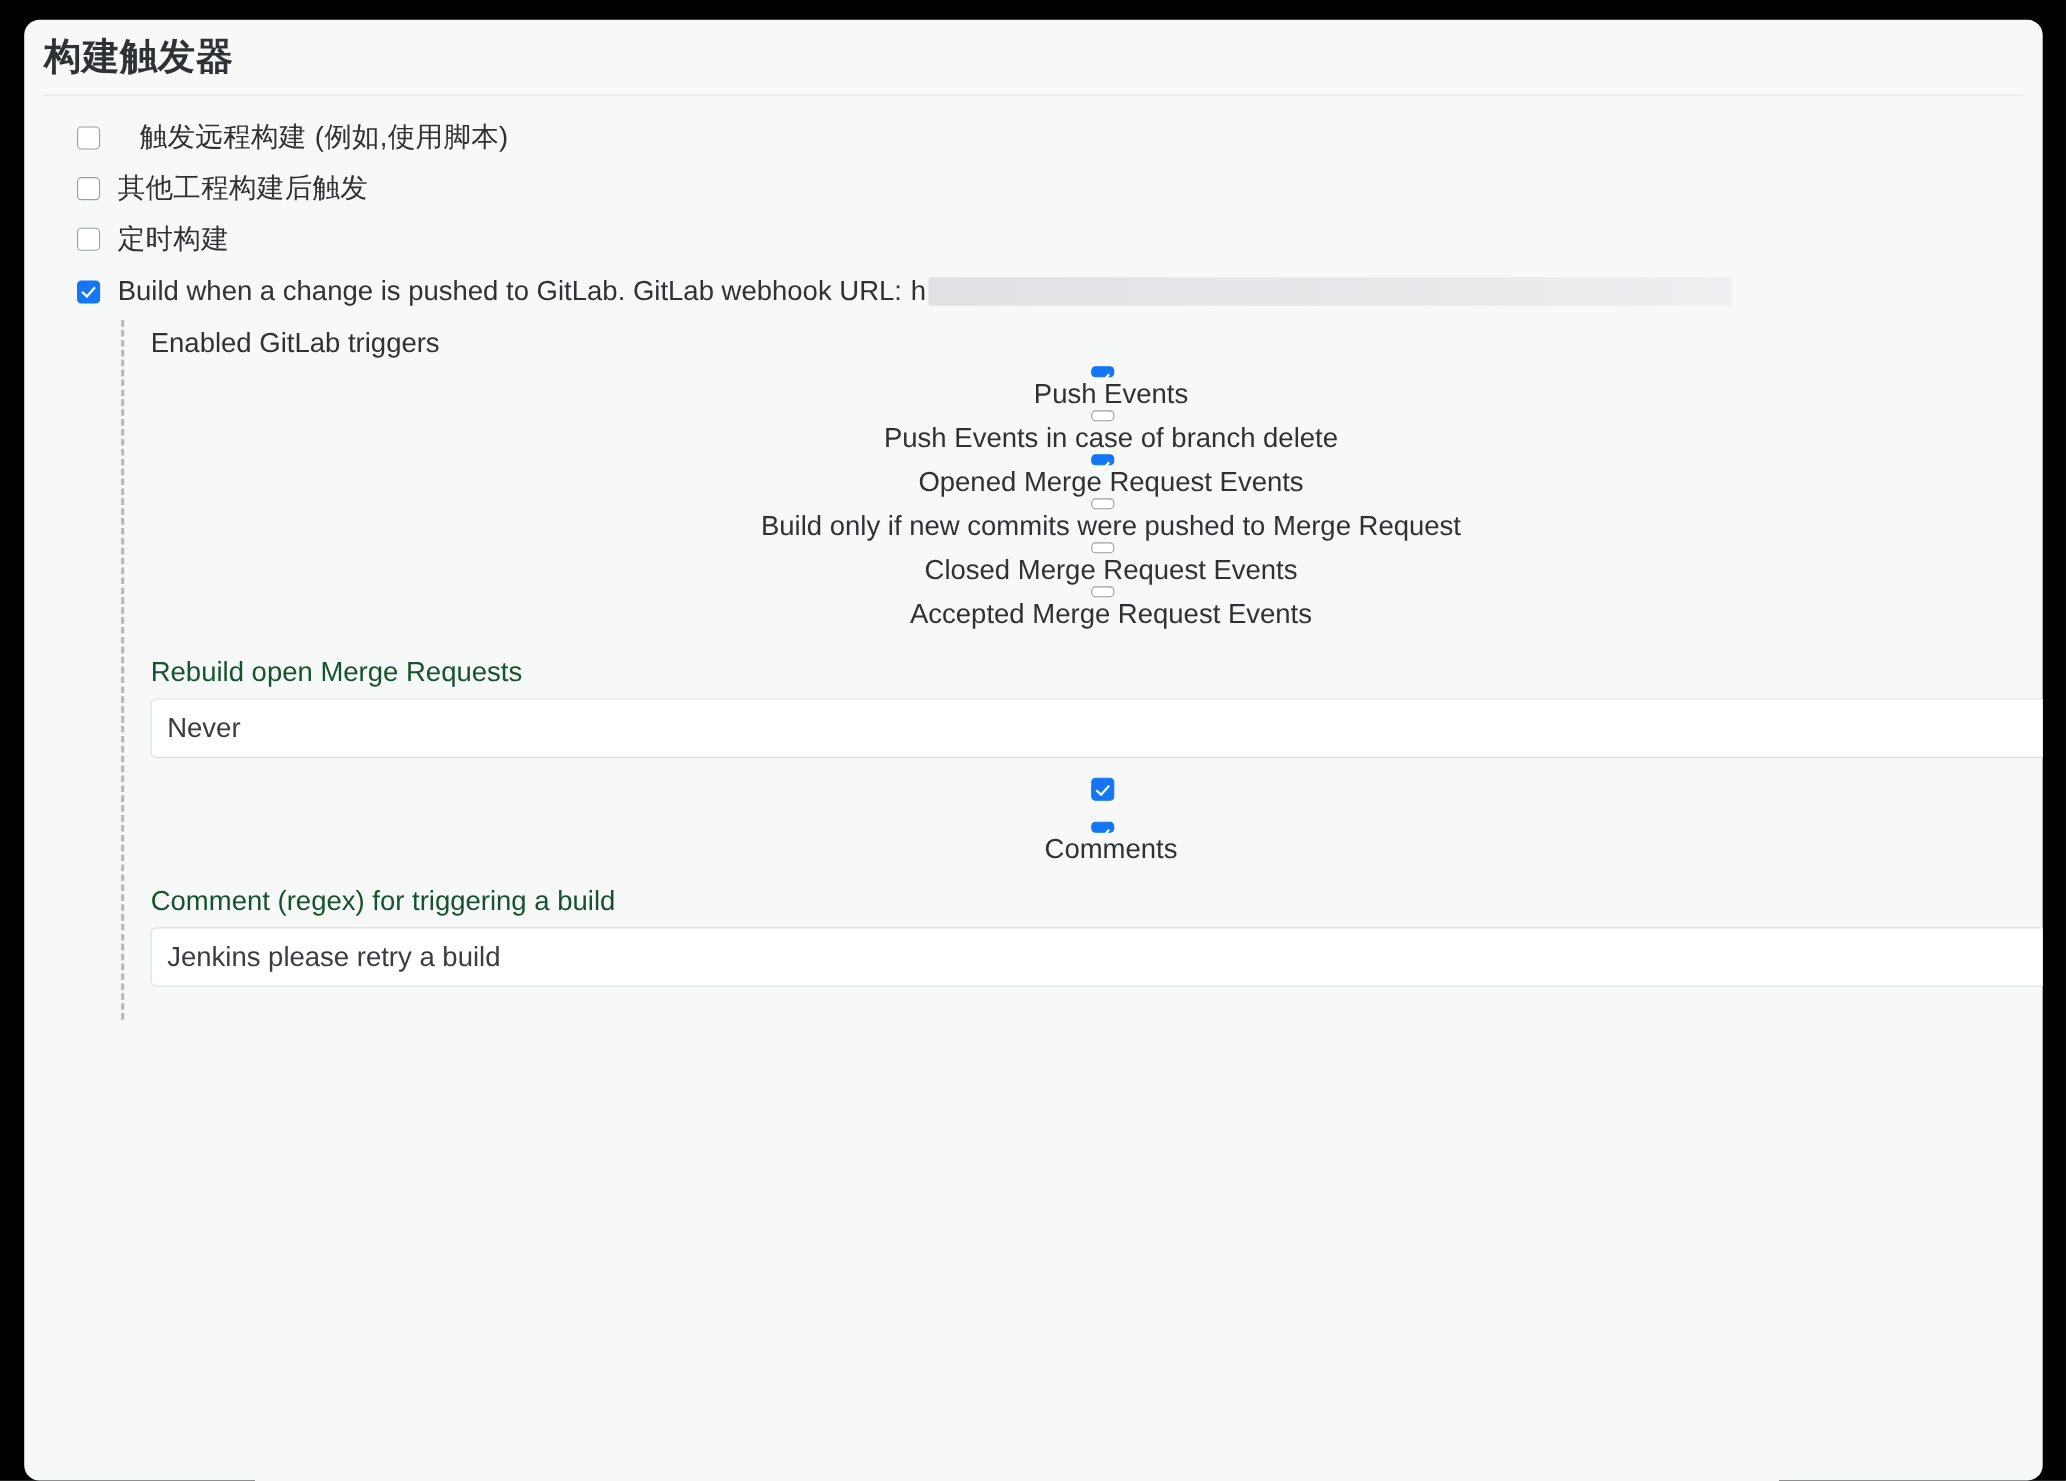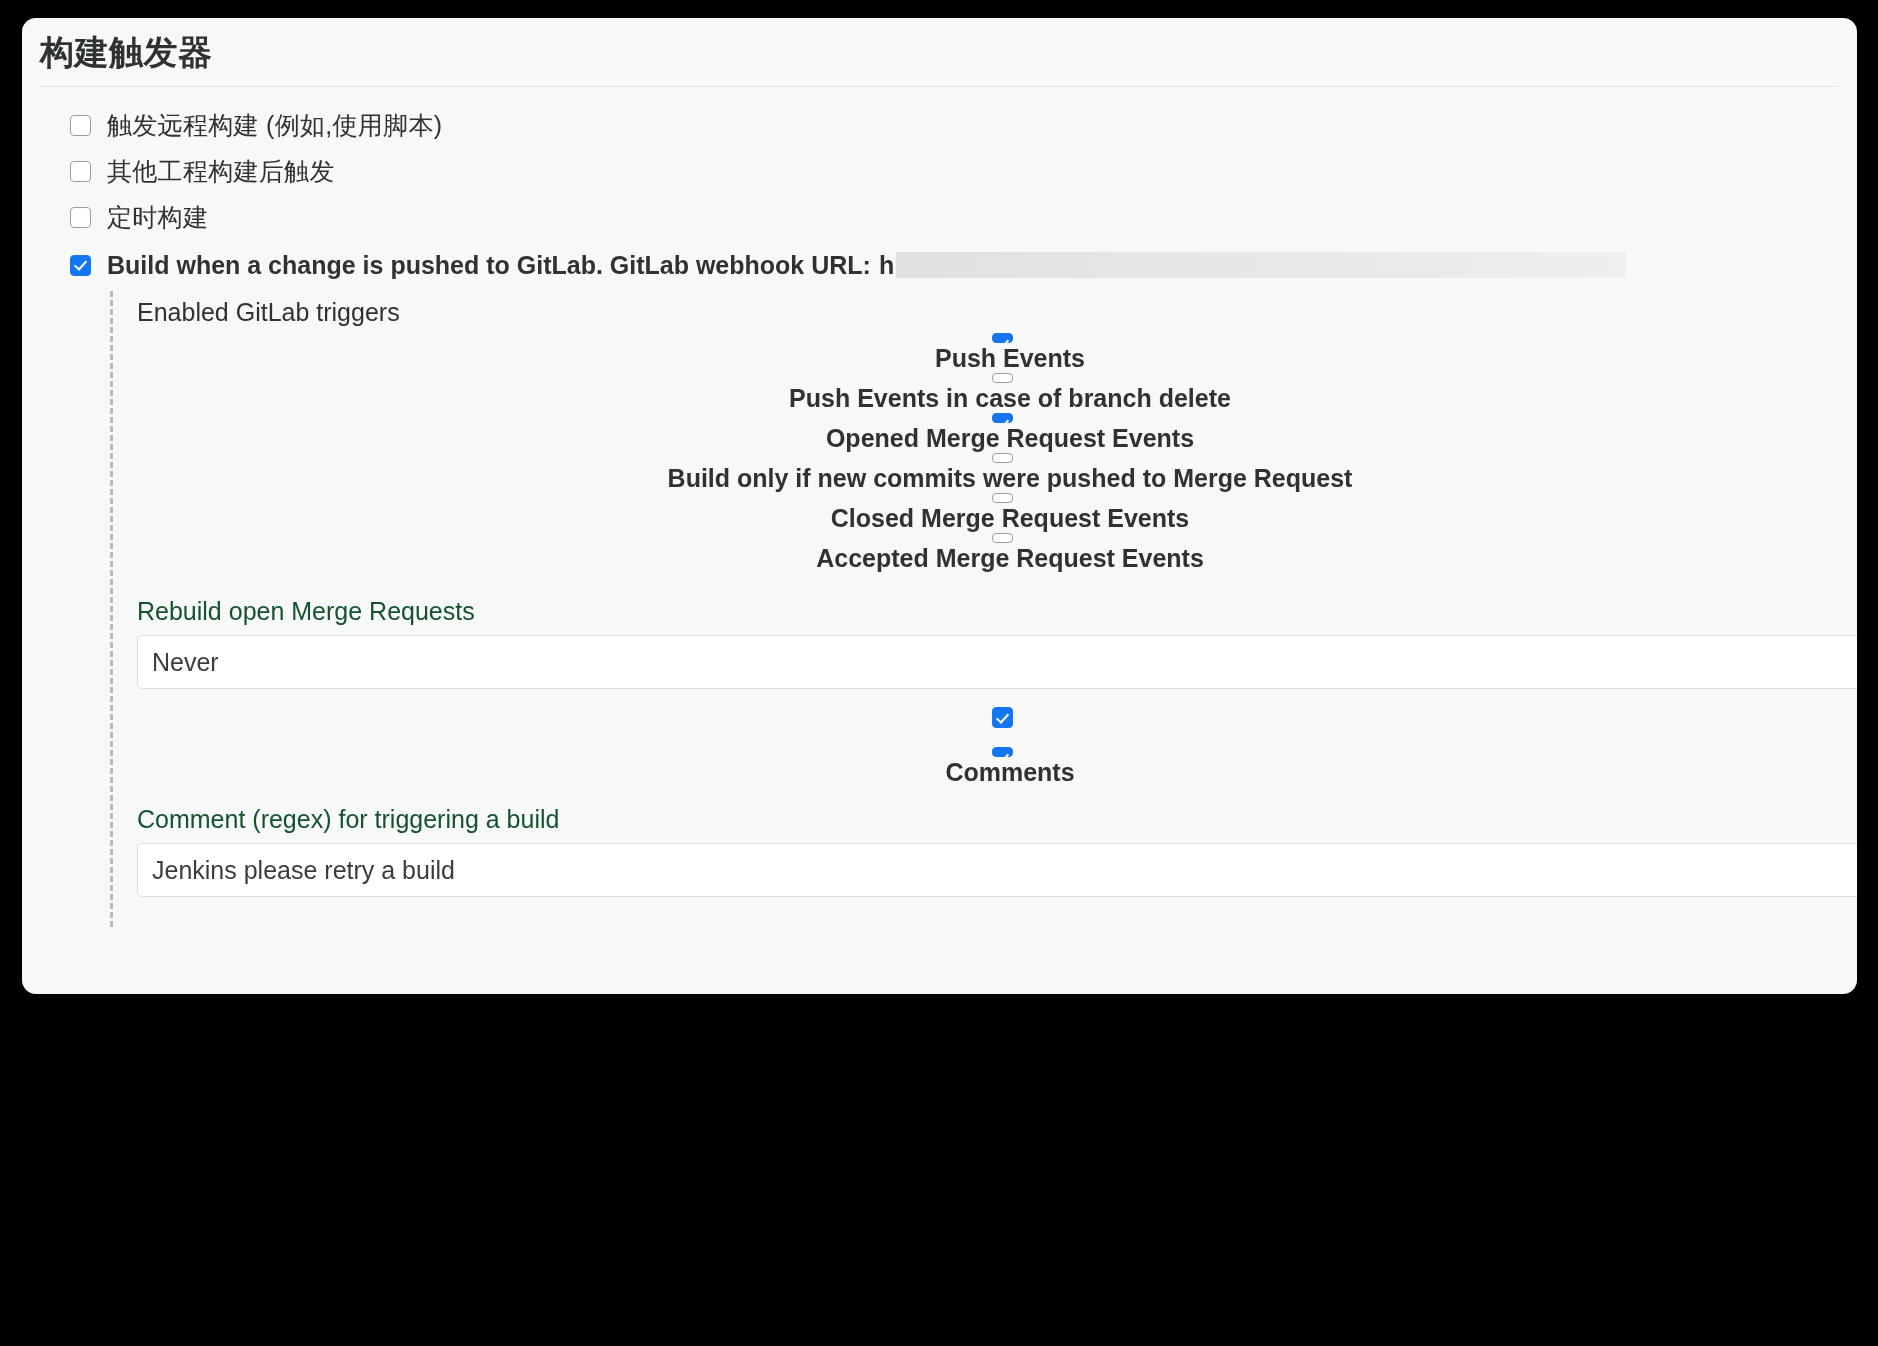--- a/index.html
+++ b/index.html
@@ -12,21 +12,21 @@
   }
   body {
     font-family: "Liberation Sans", "DejaVu Sans", sans-serif;
   }
 
   .card {
     position: absolute;
     left: 22px;
     top: 18px;
     width: 1835px;
-    height: 976px;
+    height: 1328px;
     background: #f7f8f8;
     border-radius: 14px;
     overflow: hidden;
     box-sizing: border-box;
   }
 
   
   .card-header {
     height: 68px;
     padding: 0 0 0 18px;
@@ -107,25 +107,24 @@
     margin-left: 16px;
     line-height: 1.2;
     white-space: nowrap;
   }
   .cb-label.cjk {
     font-size: 25px;
     letter-spacing: 0.3px;
   }
   .cb-label.en {
     font-size: 25px;
-    font-weight: bold;
-  }
-
-  
-  .row-remote   { margin-top: 4px; }
+  }
+
+  
+  .row-remote   { margin-top: 4px; gap: 20px; }
   .row-upstream { margin-top: 10px; }
   .row-sched    { margin-top: 10px; }
   .row-gitlab   { margin-top: 12px; }
 
   
   .redacted {
     display: inline-block;
     height: 26px;
     width: 730px;
     margin-left: 2px;

